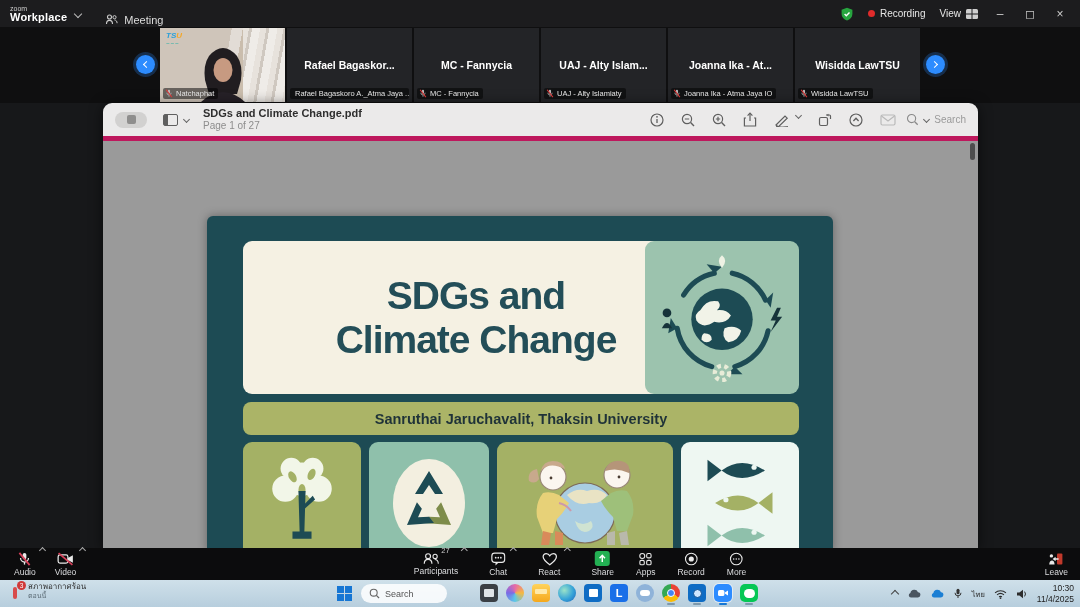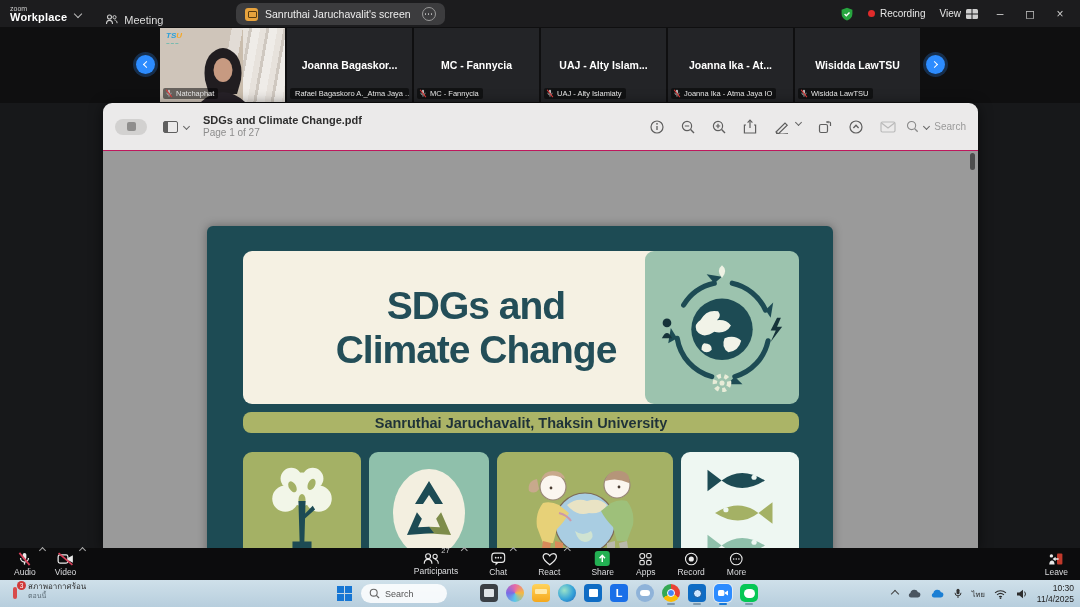--- a/index.html
+++ b/index.html
@@ -50,21 +50,21 @@
             background:repeating-linear-gradient(100deg,#e7e2dc 0 6px,#cfc8c0 6px 9px,#efece8 9px 17px); }
   .tsu-logo { position:absolute; left:6px; top:4px; font-size:8px; font-weight:800; font-style:italic; line-height:1; }
   .tsu-logo .b { color:#2b9fd8; } .tsu-logo .y { color:#f5a623; }
   .tsu-logo .sq { display:block; color:#2fb2a8; font-size:6px; letter-spacing:1px; }
   .person-svg { position:absolute; left:50%; bottom:0; transform:translateX(-50%); }
 
   
   .share-area { position:absolute; left:0; top:103px; width:1080px; height:445px; background:#17181a; }
   .pdf-win { position:absolute; left:103px; top:0; width:875px; height:445px; border-radius:9px 9px 0 0;
              overflow:hidden; box-shadow:0 2px 14px rgba(0,0,0,.6); }
-  .pdf-toolbar { height:48px; background:#ebeaea; border-bottom:1px solid #be185d; display:flex; align-items:center; padding:0 12px; }
+  .pdf-toolbar { height:38px; background:#ebeaea; border-bottom:5px solid #be185d; display:flex; align-items:center; padding:0 12px; }
   .pill-btn { width:32px; height:16px; border-radius:8px; background:#d2d1d0; display:flex; align-items:center; justify-content:center; margin-right:16px; }
   .pill-btn::after { content:""; width:9px; height:9px; border-radius:2px; background:#8f8e8d; }
   .sb-icon { width:15px; height:12px; border:1.3px solid #5f5f5f; border-radius:2px; position:relative; }
   .sb-icon::after { content:""; position:absolute; left:0; top:0; width:4px; height:100%; background:#5f5f5f; }
   .pdf-chev { width:5px; height:5px; border-left:1.3px solid #666; border-top:1.3px solid #666; transform:rotate(-135deg); margin:0 14px 0 6px; }
   .pdf-title-block { line-height:1.15; }
   .pdf-title { font-size:11px; font-weight:700; color:#2e2e2e; }
   .pdf-page { font-size:10px; color:#8d8d8d; }
   .pdf-icons { display:flex; align-items:center; gap:17px; margin-left:auto; margin-right:10px; }
   .pdf-icons svg { display:block; }
@@ -73,21 +73,21 @@
   .scroll-thumb { position:absolute; right:3px; top:2px; width:5px; height:17px; border-radius:3px; background:#4d4d4d; }
 
   
   .slide { position:absolute; left:104px; top:75px; width:626px; height:336px; background:#1d4b54;
            border-radius:6px 6px 0 0; box-shadow:0 0 10px rgba(0,0,0,.35); }
   .title-card { position:absolute; left:36px; top:25px; width:466px; height:153px; background:#f5f1e3; border-radius:9px;
                 display:flex; flex-direction:column; align-items:center; justify-content:center; }
   .title-card .t { font-size:39px; line-height:1.12; font-weight:800; color:#234e58; letter-spacing:-1px; }
   .globe-panel { position:absolute; left:438px; top:25px; width:154px; height:153px; background:#9cc3ae; border-radius:9px;
                  display:flex; align-items:center; justify-content:center; }
-  .author-bar { position:absolute; left:36px; top:186px; width:556px; height:21px; background:#abb467; border-radius:8px;
+  .author-bar { position:absolute; left:36px; top:186px; width:556px; height:33px; background:#abb467; border-radius:8px;
                 display:flex; align-items:center; justify-content:center; font-size:14.5px; font-weight:700; color:#1f3238; }
   .art-tile { position:absolute; top:226px; height:122px; border-radius:9px; display:flex; align-items:center; justify-content:center; overflow:hidden; }
   .t-olive { background:#a4b165; }
   .t-sage  { background:#8fc0ab; }
   .t-pale  { background:#eef7f2; }
 
   
   .mtoolbar { position:absolute; left:0; top:548px; width:1080px; height:32px; background:#0c0c0d; color:#e3e4e6; }
   .mt-item { display:flex; flex-direction:column; align-items:center; justify-content:center; gap:1px; height:32px; }
   .mt-item .lab { font-size:8.5px; color:#dcdddf; }
@@ -135,29 +135,20 @@
     <span class="chev down tb-chev"></span>
     <div class="meeting-tab">
       <svg width="13" height="11" viewBox="0 0 13 11">
         <circle cx="4.5" cy="3" r="2" fill="none" stroke="#ccc" stroke-width="1.1"></circle>
         <path d="M1.5 10c0-2.2 1.3-3.6 3-3.6s3 1.4 3 3.6" fill="none" stroke="#ccc" stroke-width="1.1"></path>
         <circle cx="9.5" cy="3.2" r="1.6" fill="none" stroke="#ccc" stroke-width="1"></circle>
         <path d="M9.5 6c1.5 0 2.6 1.3 2.6 3.2" fill="none" stroke="#ccc" stroke-width="1"></path>
       </svg>
       <span>Meeting</span>
     </div>
-    <div class="active-tab">
-      <span class="tab-ico"></span>
-      <span>Sanruthai Jaruchavalit's screen</span>
-      <span class="more-circle">
-          <i></i>
-          <i></i>
-          <i></i>
-        </span>
-    </div>
     <div class="tb-right">
       <svg width="14" height="14" viewBox="0 0 14 14">
         <path d="M7 .8l5.4 2v4.3c0 3.3-2.3 5.4-5.4 6.3C3.9 12.5 1.6 10.4 1.6 7.1V2.8z" fill="#27a53f"></path>
         <path d="M4.6 7l1.7 1.8 3.2-3.4" fill="none" stroke="#fff" stroke-width="1.4"></path>
       </svg>
       <div class="rec">
         <span class="rec-dot"></span>
         <span>Recording</span>
       </div>
       <div class="view-btn">
@@ -197,21 +188,21 @@
             <rect x="3.7" y="0.8" width="2.6" height="5" rx="1.3" fill="#bbb"></rect>
             <path d="M2.3 4.6a2.7 2.7 0 0 0 5.4 0" stroke="#bbb" stroke-width="1" fill="none"></path>
             <line x1="5" y1="7.6" x2="5" y2="9.6" stroke="#bbb" stroke-width="1"></line>
             <line x1="1.4" y1="0.8" x2="8.6" y2="10" stroke="#e03c3c" stroke-width="1.4"></line>
           </svg>
           <span>Natchaphat</span>
         </div>
       </div>
 
       <div class="vtile">
-        <div class="center-name">Joanna  Bagaskor...</div>
+        <div class="center-name">Rafael  Bagaskor...</div>
         <div class="name-pill">
           <svg width="8" height="9" viewBox="0 0 10 11">
               <rect x="3.7" y="0.8" width="2.6" height="5" rx="1.3" fill="#bbb"></rect>
               <path d="M2.3 4.6a2.7 2.7 0 0 0 5.4 0" stroke="#bbb" stroke-width="1" fill="none"></path>
               <line x1="5" y1="7.6" x2="5" y2="9.6" stroke="#bbb" stroke-width="1"></line>
               <line x1="1.4" y1="0.8" x2="8.6" y2="10" stroke="#e03c3c" stroke-width="1.4"></line>
             </svg>
           <span>Rafael Bagaskoro A._Atma Jaya ...</span>
         </div>
       </div>

